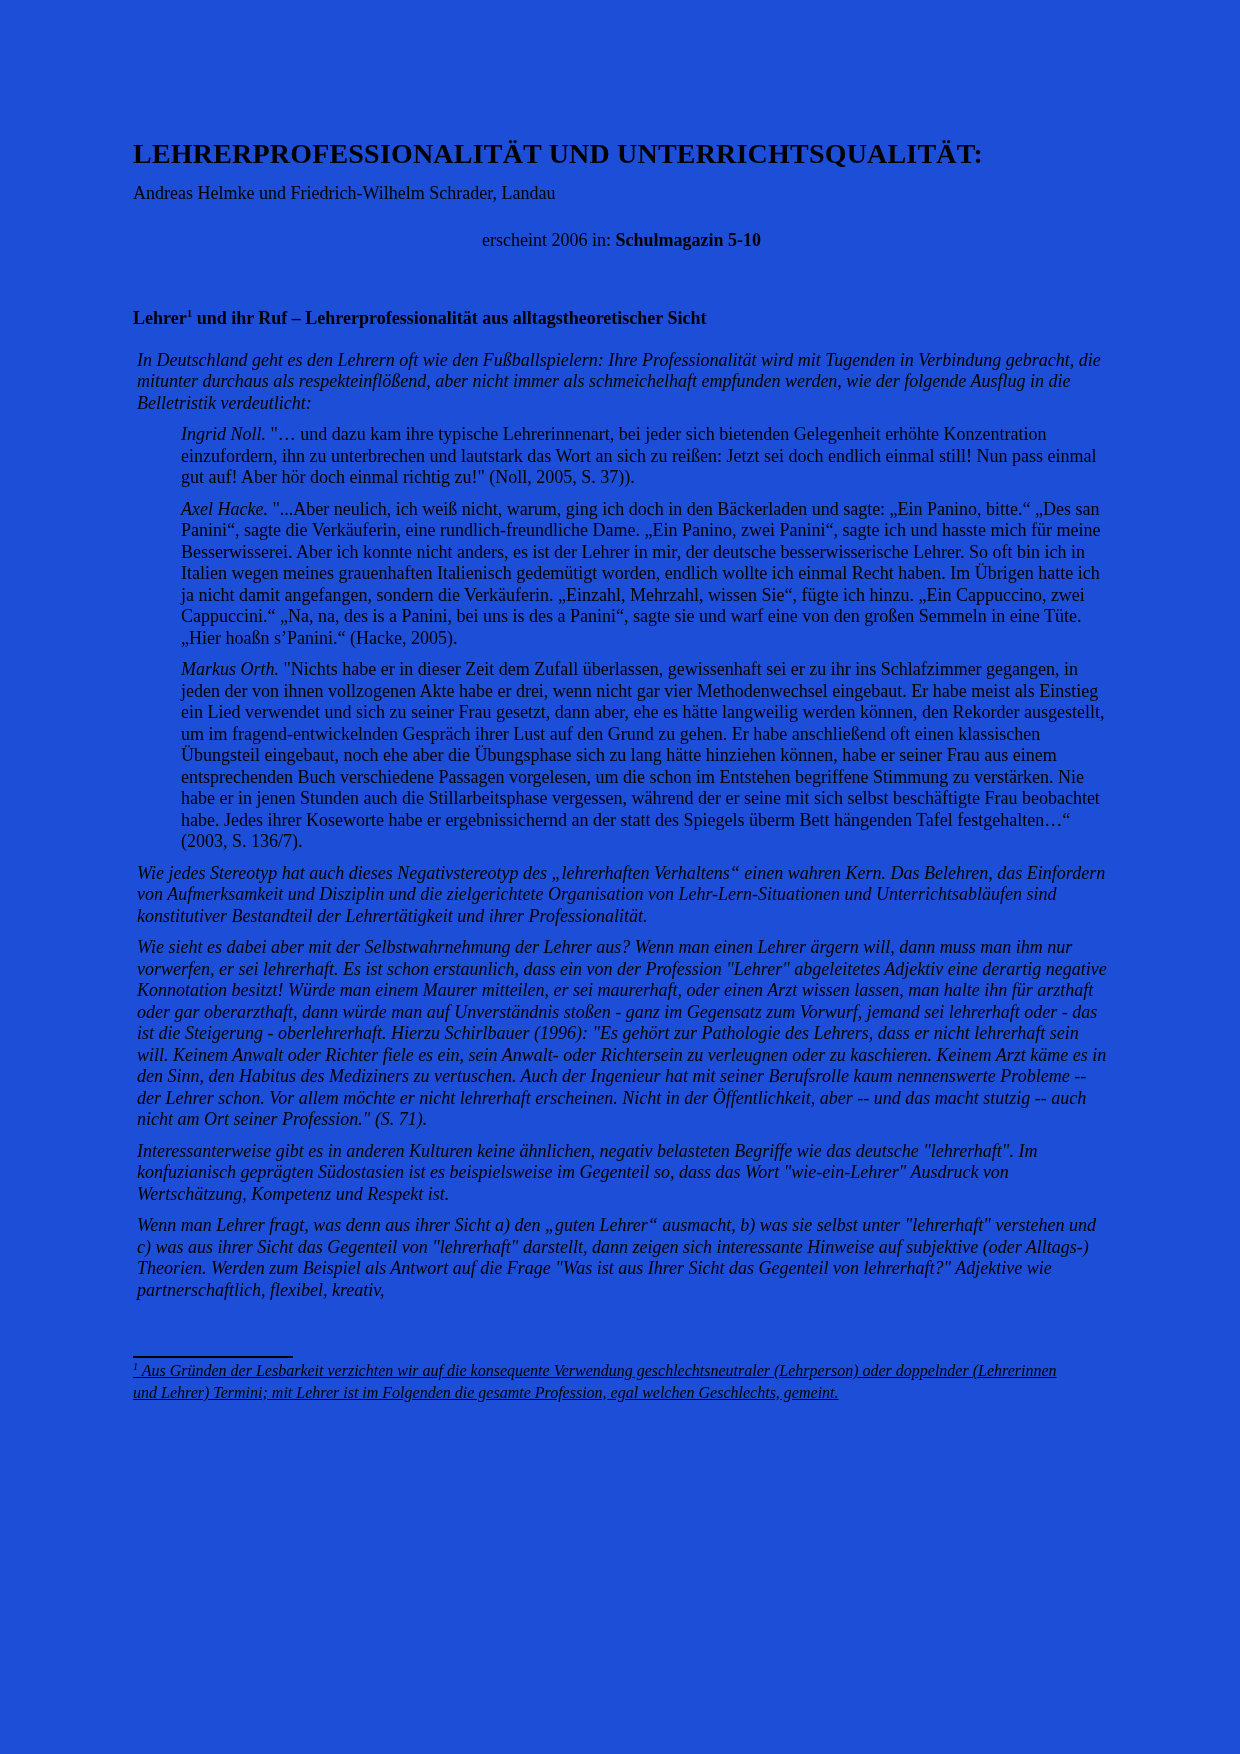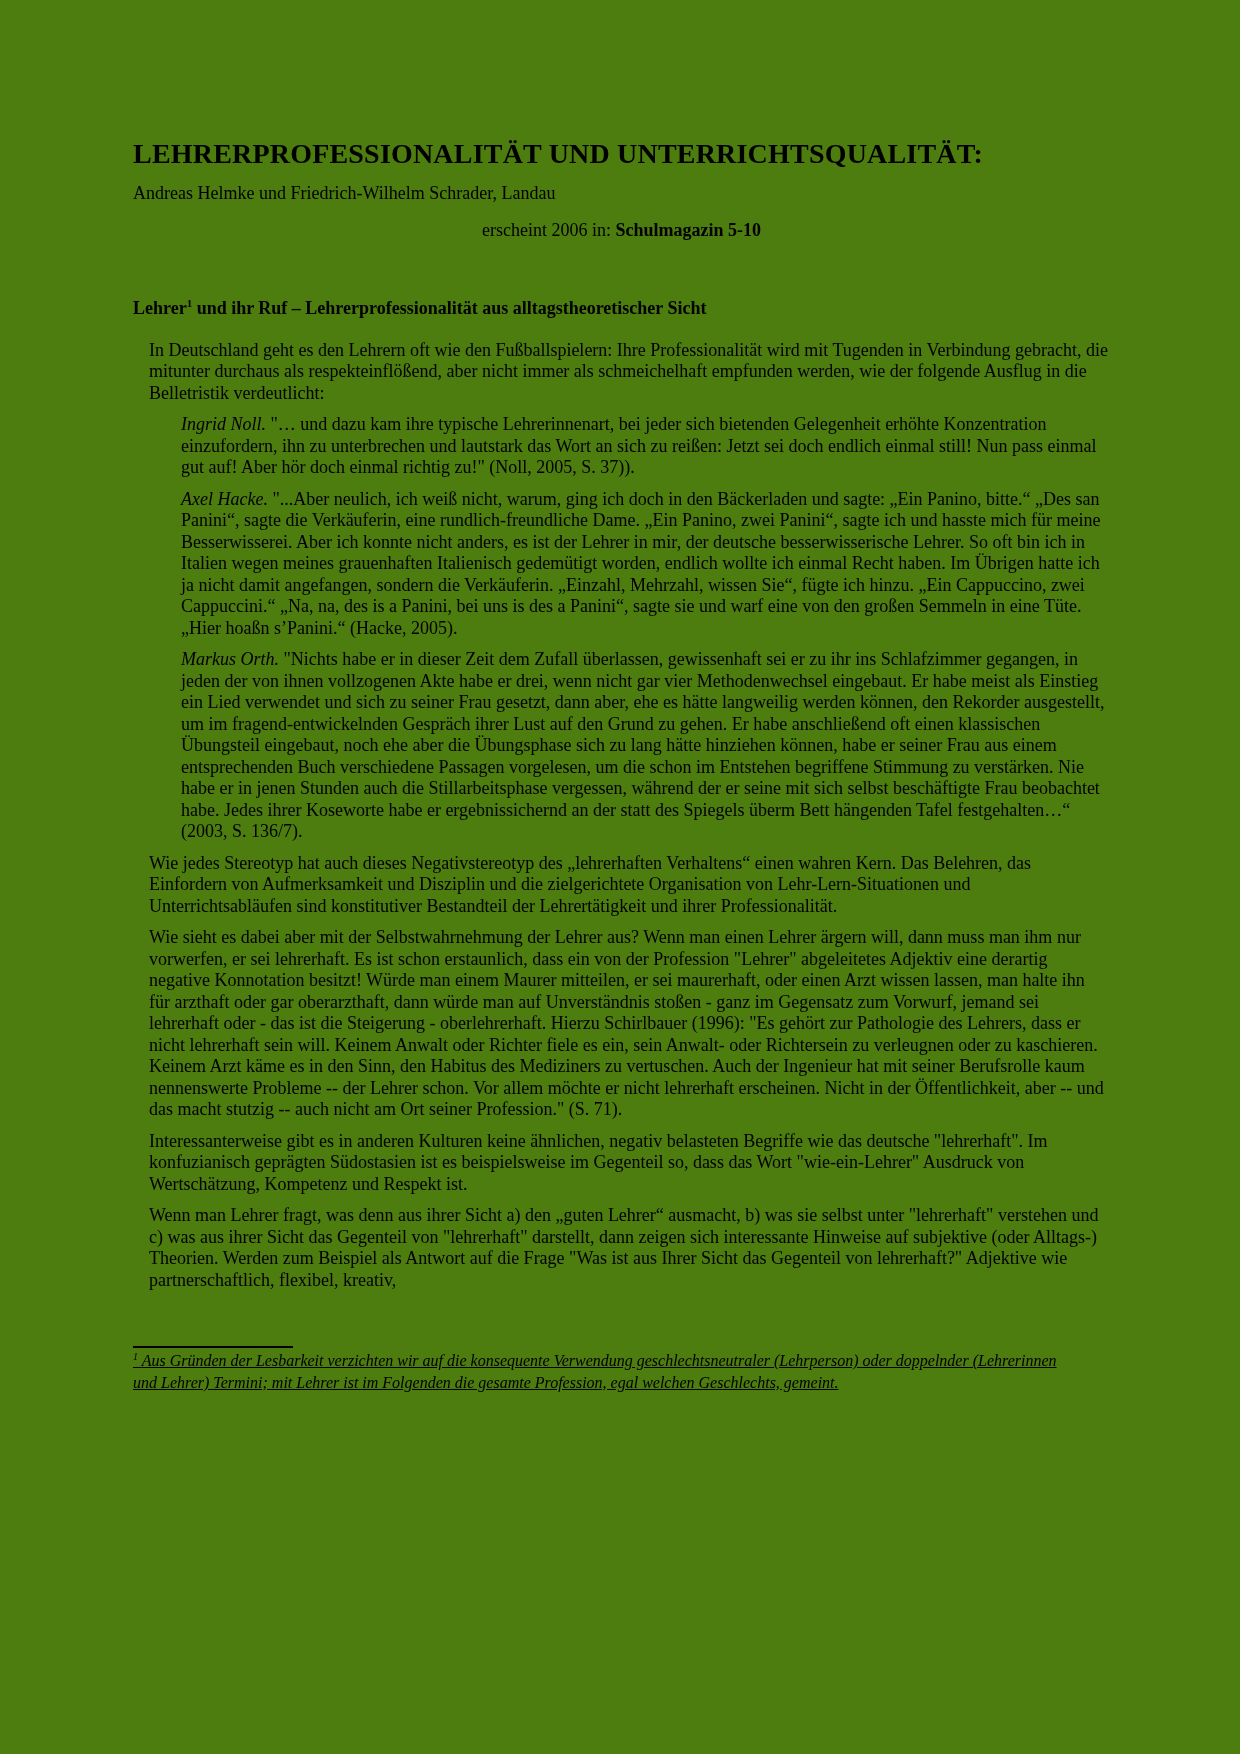--- a/index.html
+++ b/index.html
@@ -1,38 +1,38 @@
 <!DOCTYPE html>
 <html lang="de"><head>
 <meta charset="utf-8">
 <style>
   html,body { margin:0; padding:0; background:#ffffff; }
   .page {
     position:relative;
     width:1240px; height:1754px;
     box-sizing:border-box;
     padding:136px 130px 0 133px;
-    background:#4d7c0f;
+    background:#1d4ed8;
     color:#000000;
     font-family:"Liberation Serif","DejaVu Serif",serif;
     font-size:18px;
     line-height:21.5px;
     overflow:hidden;
   }
   .title {
     font-size:28px;
     line-height:35px;
     font-weight:bold;
     letter-spacing:0.2px;
   }
   .byline { margin-top:12px; }
-  .publine { text-align:center; margin-top:15px; }
+  .publine { text-align:center; margin-top:25px; }
   .pub-name { font-weight:bold; }
   .heading { margin-top:57px; font-weight:bold; }
-  p.para { margin:10px 0 0 16px; }
+  p.para { margin:10px 0 0 4px;font-style:italic; }
   p.intro { margin-top:20px; }
   .bq { margin:10px 0 0 48px; }
   .q-author { font-style:italic; }
   sup.fn-ref {
     font-size:11px;
     vertical-align:super;
     line-height:0;
   }
   .fn-rule {
     width:160px; height:0;

